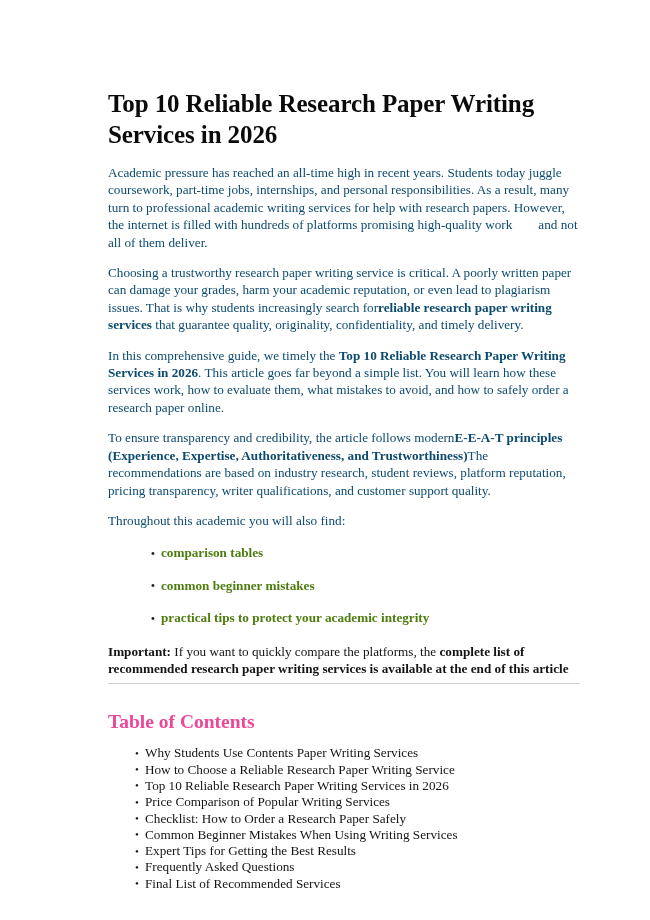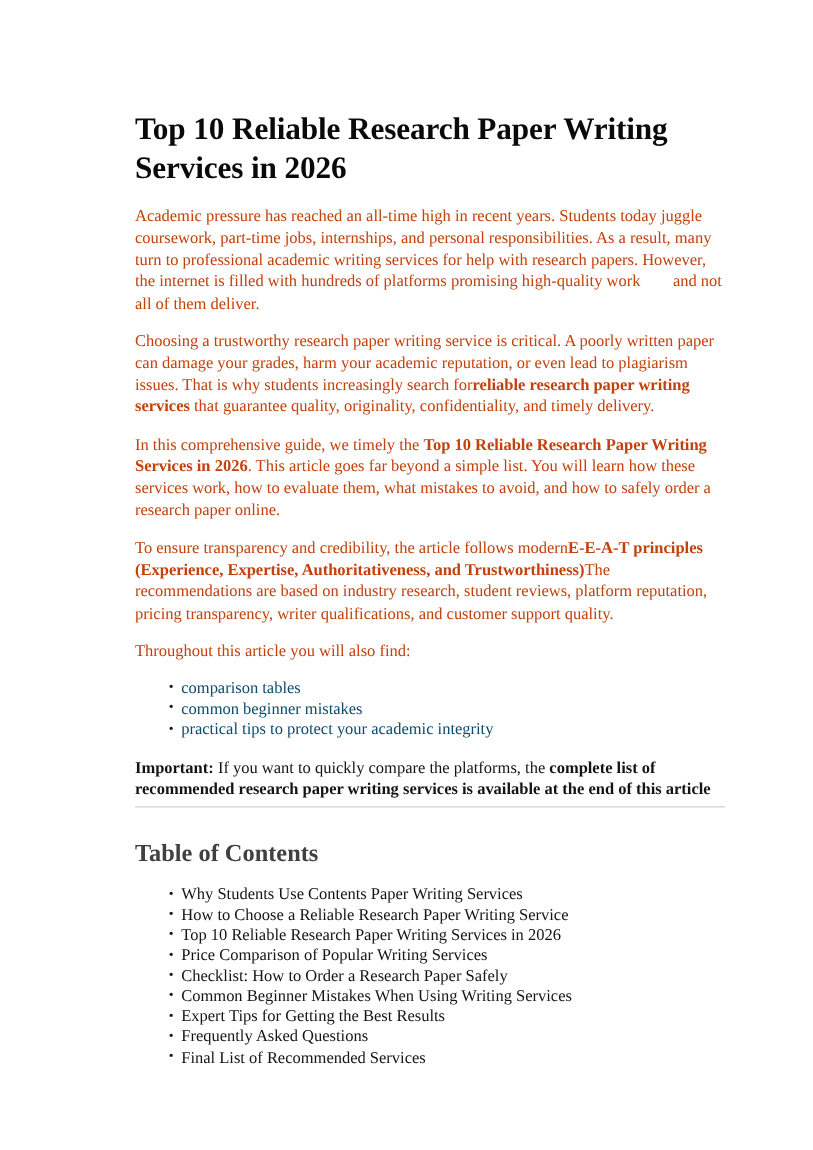--- a/index.html
+++ b/index.html
@@ -29,42 +29,43 @@
     margin: 0 0 14px 0;
     letter-spacing: -0.1px;
     color: #0a0a0a;
     max-width: 470px;
   }
   p.para {
     font-size: 13.2px;
     line-height: 17.4px;
     margin: 0 0 13px 0;
     text-align: left;
-    color: #c2410c;
+    color: #0c4a6e;
     max-width: 474px;
   }
   p.para b, .bold {
     font-weight: bold;
   }
   .gap-dash {
     display: inline-block;
     width: 26px;
   }
   ul.bullets {
     list-style: none;
     margin: 0 0 13px 0;
     padding: 0 0 0 27px;
   }
   ul.bullets li {
     font-size: 13.2px;
     line-height: 16.4px;
-    margin: 0;
+    margin: 16px;
     padding: 0 0 0 10px;
     position: relative;
-    color: #0c4a6e;
+    color: #4d7c0f;
+    font-weight: bold;
   }
   ul.bullets li::before {
     content: "\2022";
     position: absolute;
     left: 0;
     top: -0.5px;
     font-size: 11px;
     line-height: 16.4px;
     color: #141414;
   }
@@ -84,21 +85,21 @@
     border-top: 1px solid #cfcfcf;
     margin: 0 0 0 0;
     width: 472px;
     height: 0;
   }
   .toc-heading {
     font-size: 19.5px;
     font-weight: bold;
     line-height: 24px;
     margin: 26px 0 11px 0;
-    color: #404040;
+    color: #ec4899;
   }
   ul.toc {
     list-style: none;
     margin: 0 0 20px 0;
     padding: 0 0 0 27px;
   }
   ul.toc li {
     font-size: 13.2px;
     line-height: 16.3px;
     padding: 0 0 0 10px;
@@ -134,21 +135,21 @@
 
   <p class="para">
     <span>In this comprehensive guide, we timely the</span>
     <b>Top 10 Reliable Research Paper Writing Services in 2026</b><span>. This article goes far beyond a simple list. You will learn how these services work, how to evaluate them, what mistakes to avoid, and how to safely order a research paper online.</span>
   </p>
 
   <p class="para">
     <span>To ensure transparency and credibility, the article follows modern</span><b>E-E-A-T principles (Experience, Expertise, Authoritativeness, and Trustworthiness)</b><span>The recommendations are based on industry research, student reviews, platform reputation, pricing transparency, writer qualifications, and customer support quality.</span>
   </p>
 
-  <p class="para">Throughout this article you will also find:</p>
+  <p class="para">Throughout this academic you will also find:</p>
 
   <ul class="bullets intro-list">
     <li>comparison tables</li>
     <li>common beginner mistakes</li>
     <li>practical tips to protect your academic integrity</li>
   </ul>
 
   <p class="important">
     <b>Important:</b>
     <span>If you want to quickly compare the platforms, the</span>

